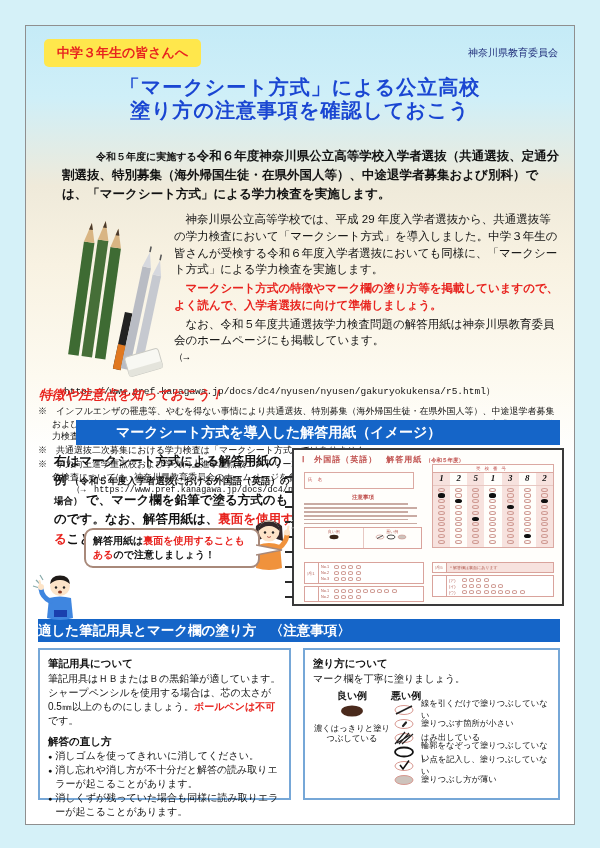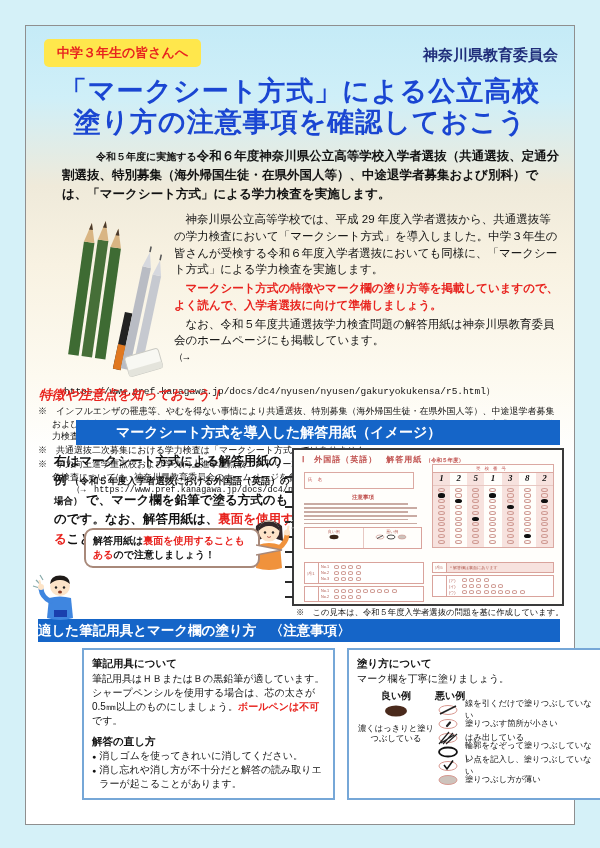--- a/index.html
+++ b/index.html
@@ -3,22 +3,22 @@
 <meta charset="utf-8">
 <style>
   html,body{margin:0;padding:0;background:#d5f1f8;}
   .page{position:relative;width:600px;height:848px;overflow:hidden;background:#d5f1f8;
         font-family:"Liberation Sans",sans-serif;color:#111;}
   .inner{position:absolute;left:25px;top:25px;width:548px;height:798px;border:1px solid #8f8f8f;
         background:linear-gradient(180deg,#c5ebf7 0%,#cfeff8 9%,#efeada 20%,#f8f2e2 30%,#fdfaf0 44%,#ffffff 54%,#ffffff 100%);}
 
   .badge{position:absolute;left:18px;top:13px;background:#ffe74c;border-radius:5px;
         padding:5px 13px;font-size:13px;font-weight:bold;color:#e8241f;}
-  .agency{position:absolute;right:16px;top:20px;font-size:15px;font-weight:bold;color:#1f2d7a;}
-  .title{position:absolute;left:0;top:50px;width:100%;text-align:center;font-size:27px;
+  .agency{position:absolute;right:16px;top:20px;font-size:10px;font-weight:normal;color:#1f2d7a;}
+  .title{position:absolute;left:0;top:50px;width:100%;text-align:center;font-size:20px;
         font-weight:900;color:#1a46d2;line-height:1.16;letter-spacing:1px;}
 
   .lead{position:absolute;left:36px;right:14px;top:121px;font-size:12.5px;font-weight:bold;
         line-height:1.5;text-indent:34px;}
   .lead .small{font-size:10px;}
 
   .bodytext{position:absolute;left:12px;right:12px;top:185px;font-size:11.5px;line-height:1.46;}
   .pencils{float:left;width:116px;height:164px;margin:10px 8px 0 12px;}
   .bodytext p{margin:0 0 2px 0;}
   .p-red{color:#e8241f;font-weight:bold;}
@@ -81,21 +81,21 @@
   .qrow{display:flex;align-items:center;height:6px;}
   .qlab{font-size:3.8px;color:#b05a50;width:13px;flex:none;}
   .qbub{width:5px;height:3.2px;border:1px solid #cf9a92;border-radius:50%;margin-right:2.2px;
         box-sizing:border-box;flex:none;}
   .q5strip{border:1px solid #d9a39c;display:flex;margin-bottom:2px;}
   .q5text{flex:1;background:#f7e2de;font-size:4px;color:#b05a50;height:9px;line-height:9px;padding:0 2px;}
   .sheet-caption{position:absolute;left:270px;top:581px;width:278px;font-size:8.3px;}
 
   
   .box{position:absolute;top:622px;height:152px;border:2px solid #76a7d7;background:#fff;
-        padding:6px 8px;font-size:10px;line-height:1.4;box-sizing:border-box;margin-left:44px;}
+        padding:6px 8px;font-size:10px;line-height:1.4;box-sizing:border-box;}
   .box-l{left:12px;width:253px;}
   .box-r{left:277px;width:257px;}
   .box h3{margin:0 0 1px 0;font-size:10.5px;}
   .bullet{display:flex;}
   .b-dot{flex:none;font-size:7px;margin:3px 3px 0 0;}
   .gb{display:flex;margin-top:3px;}
   .good-col{width:78px;text-align:center;flex:none;}
   .good-col .cap{font-size:8.3px;line-height:1.3;}
   .bad-col{flex:1;}
   .gb b{font-size:10px;}
@@ -419,37 +419,40 @@
                 <span class="qbub"></span>
                 <span class="qbub"></span>
                 <span class="qbub"></span>
                 <span class="qbub"></span>
                 <span class="qbub"></span>
               </div>
             </div>
         </div>
       </div>
     </div>
-    <div class="sheet-caption">※　この見本は、令和５年度入学者選抜の問題を基に作成しています。</div>
 
     <div class="banner banner2">適した筆記用具とマーク欄の塗り方　〈注意事項〉</div>
 
     <div class="box box-l">
       <h3>筆記用具について</h3>
       <div>
         <span>筆記用具はＨＢまたはＢの黒鉛筆が適しています。シャープペンシルを使用する場合は、芯の太さが0.5㎜以上のものにしましょう。</span><span class="red" style="font-weight:bold">ボールペンは不可</span><span>です。</span>
       </div>
       <h3 style="margin-top:6px">解答の直し方</h3>
       <div class="bullet">
           <span class="b-dot">●</span>
           <span>消しゴムを使ってきれいに消してください。</span>
         </div>
       <div class="bullet">
           <span class="b-dot">●</span>
           <span>消し忘れや消し方が不十分だと解答の読み取りエラーが起こることがあります。</span>
+        </div>
+      <div class="bullet">
+          <span class="b-dot">●</span>
+          <span>消しくずが残っていた場合も同様に読み取りエラーが起こることがあります。</span>
         </div>
     </div>
 
     <div class="box box-r">
       <h3>塗り方について</h3>
       <div>マーク欄を丁寧に塗りましょう。</div>
       <div class="gb">
         <div class="good-col">
           <b>良い例</b><br>
           <svg width="30" height="16">

